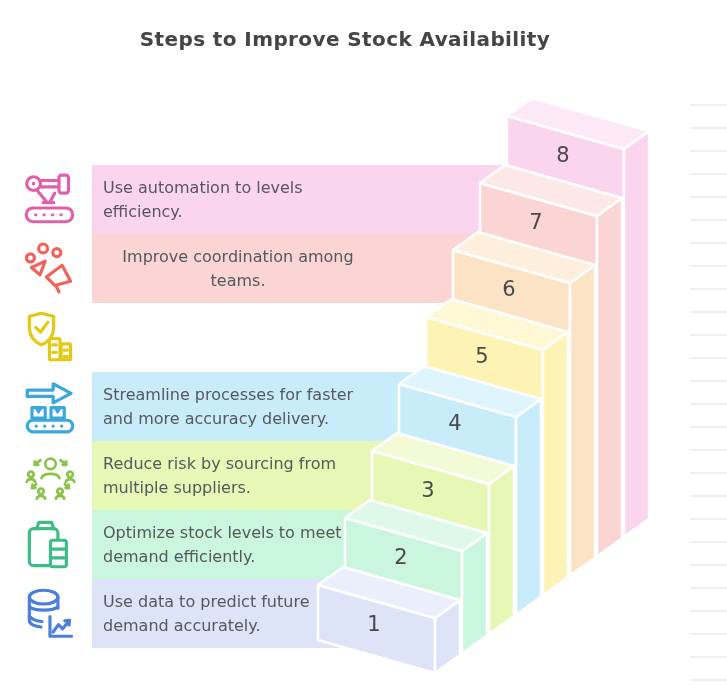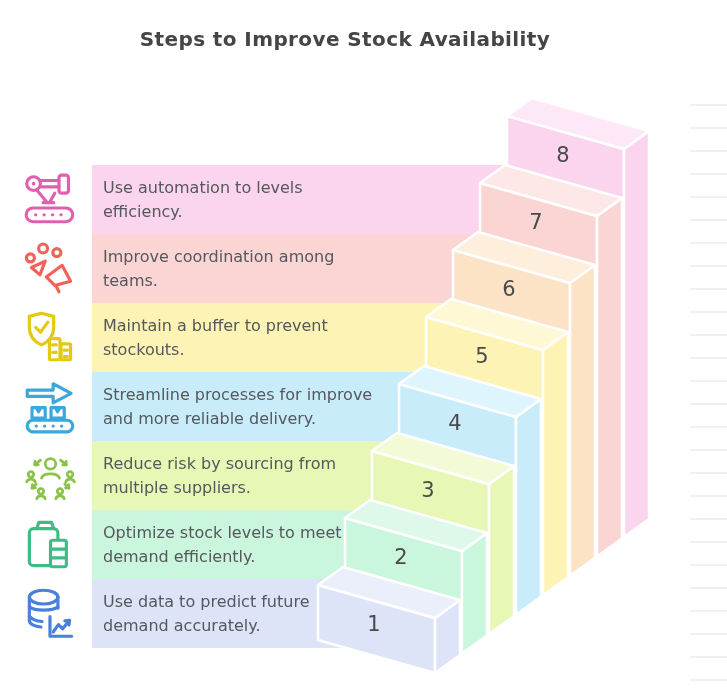--- a/index.html
+++ b/index.html
@@ -72,57 +72,54 @@
     <div class="icon">
       <svg viewBox="0 0 52 52" fill="none" stroke="currentColor" stroke-width="3" stroke-linecap="round" stroke-linejoin="round">
         <circle cx="7" cy="16" r="3.8"></circle>
         <circle cx="19" cy="7" r="4.2"></circle>
         <circle cx="32" cy="11" r="3.8"></circle>
         <path d="M8 25 L21 19 L16 32 Z"></path>
         <path d="M22 34 L37 23 L45 38 L30 42 Z"></path>
         <path d="M31 42 L34 48"></path>
       </svg>
     </div>
-    <div class="band" style="background: rgb(251, 212, 212); width: 415px;">
+    <div class="band" style="background: rgb(251, 212, 212); width: 415px; text-align: center;">
       <span class="desc">Improve coordination among teams.</span>
     </div>
   </div>
 
 
   <div class="row" style="color: rgb(227, 201, 19);">
     <div class="icon">
       <svg viewBox="0 0 52 52" fill="none" stroke="currentColor" stroke-width="3" stroke-linecap="round" stroke-linejoin="round">
         <path d="M17.5 3 L29 6 V16 C29 24.5 24.5 29.8 17.5 33 C10.5 29.8 6 24.5 6 16 V6 Z"></path>
         <path d="M12 16.5 L16.5 21 L23.5 11.5"></path>
         <rect x="25" y="27" width="10" height="20" rx="1.5" fill="#ffffff"></rect>
         <rect x="36" y="32" width="9" height="15" rx="1.5" fill="#ffffff"></rect>
         <path d="M28 33 H31.5 M28 40 H31.5 M39 38 H42 M39 44 H42"></path>
       </svg>
-    </div>
-    <div class="band" style="background: rgb(253, 243, 181); width: 361px;">
-      <span class="desc">Maintain a buffer to prevent stockouts.</span>
     </div>
   </div>
 
   <div class="row" style="color: rgb(58, 168, 220);">
     <div class="icon">
       <svg viewBox="0 0 52 52" fill="none" stroke="currentColor" stroke-width="3" stroke-linecap="round" stroke-linejoin="round">
         <path d="M4 10.5 H28.5 V4.5 L45.5 13.5 L28.5 22.5 V16.5 H4 Z"></path>
         <rect x="8.5" y="27" width="12.5" height="10"></rect>
         <rect x="26.5" y="27" width="12.5" height="10"></rect>
         <path d="M12.5 27 L14.7 31 L17 27 M30.5 27 L32.7 31 L35 27"></path>
         <rect x="4" y="39" width="43" height="11" rx="5.5"></rect>
         <circle cx="12.5" cy="44.5" r="1.6" fill="currentColor" stroke="none"></circle>
         <circle cx="20.5" cy="44.5" r="1.6" fill="currentColor" stroke="none"></circle>
         <circle cx="28.5" cy="44.5" r="1.6" fill="currentColor" stroke="none"></circle>
         <circle cx="36.5" cy="44.5" r="1.6" fill="currentColor" stroke="none"></circle>
       </svg>
     </div>
     <div class="band" style="background: rgb(201, 236, 251); width: 334px;">
-      <span class="desc">Streamline processes for improve and more reliable delivery.</span>
+      <span class="desc">Streamline processes for faster and more accuracy delivery.</span>
     </div>
   </div>
 
   <div class="row" style="color: rgb(139, 195, 74);">
     <div class="icon">
       <svg viewBox="0 0 52 52" fill="none" stroke="currentColor" stroke-width="2.6" stroke-linecap="round" stroke-linejoin="round">
         <circle cx="26" cy="15" r="5"></circle>
         <path d="M17.5 28.5 C19 23 33 23 34.5 28.5"></path>
         <circle cx="7.5" cy="25" r="2.6"></circle>
         <path d="M3.5 32 C4.5 28.5 10.5 28.5 11.5 32"></path>

